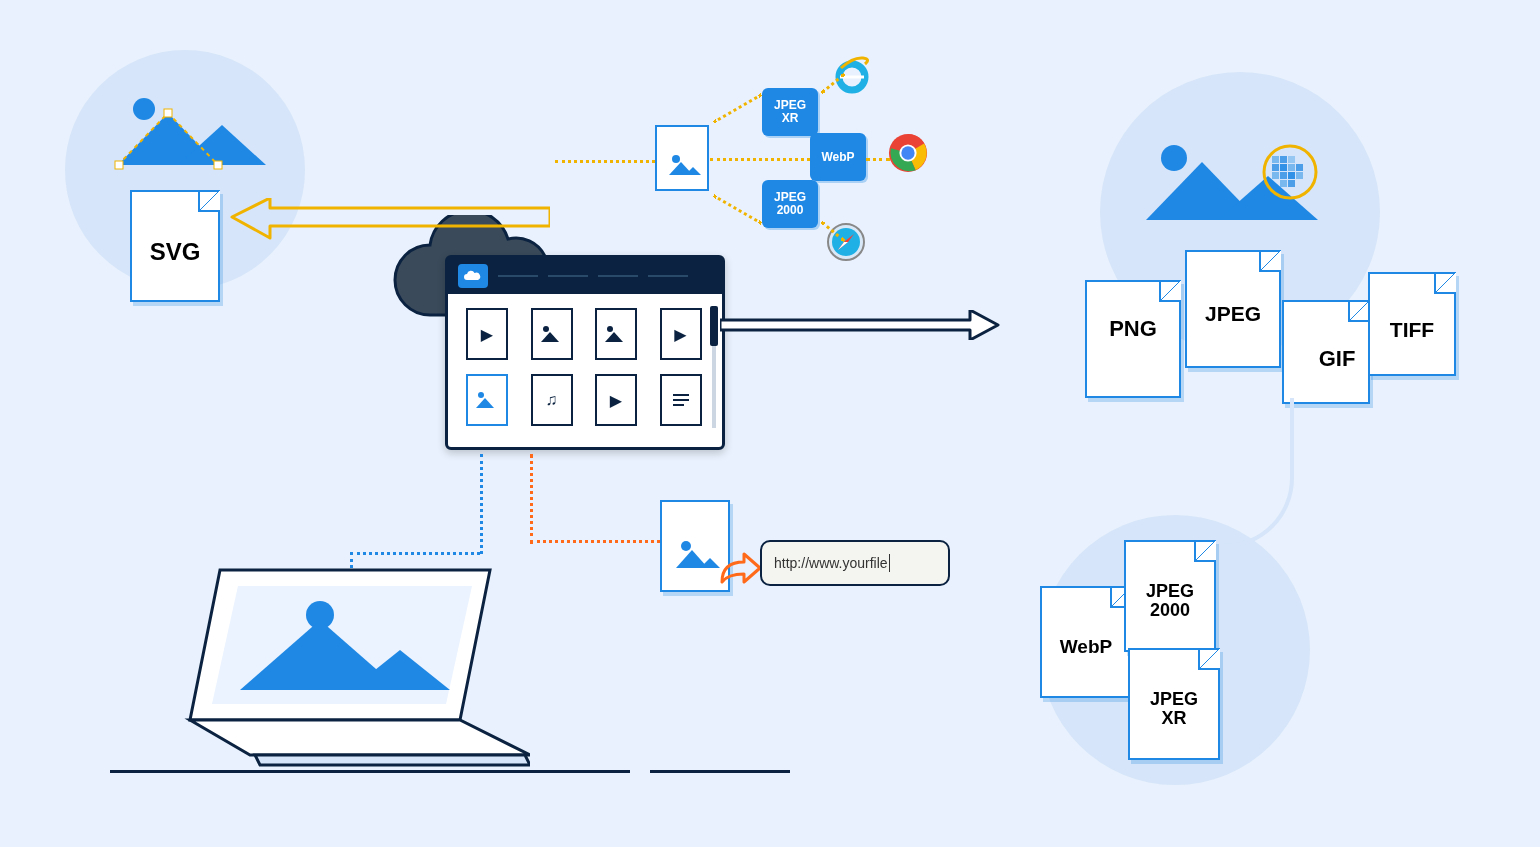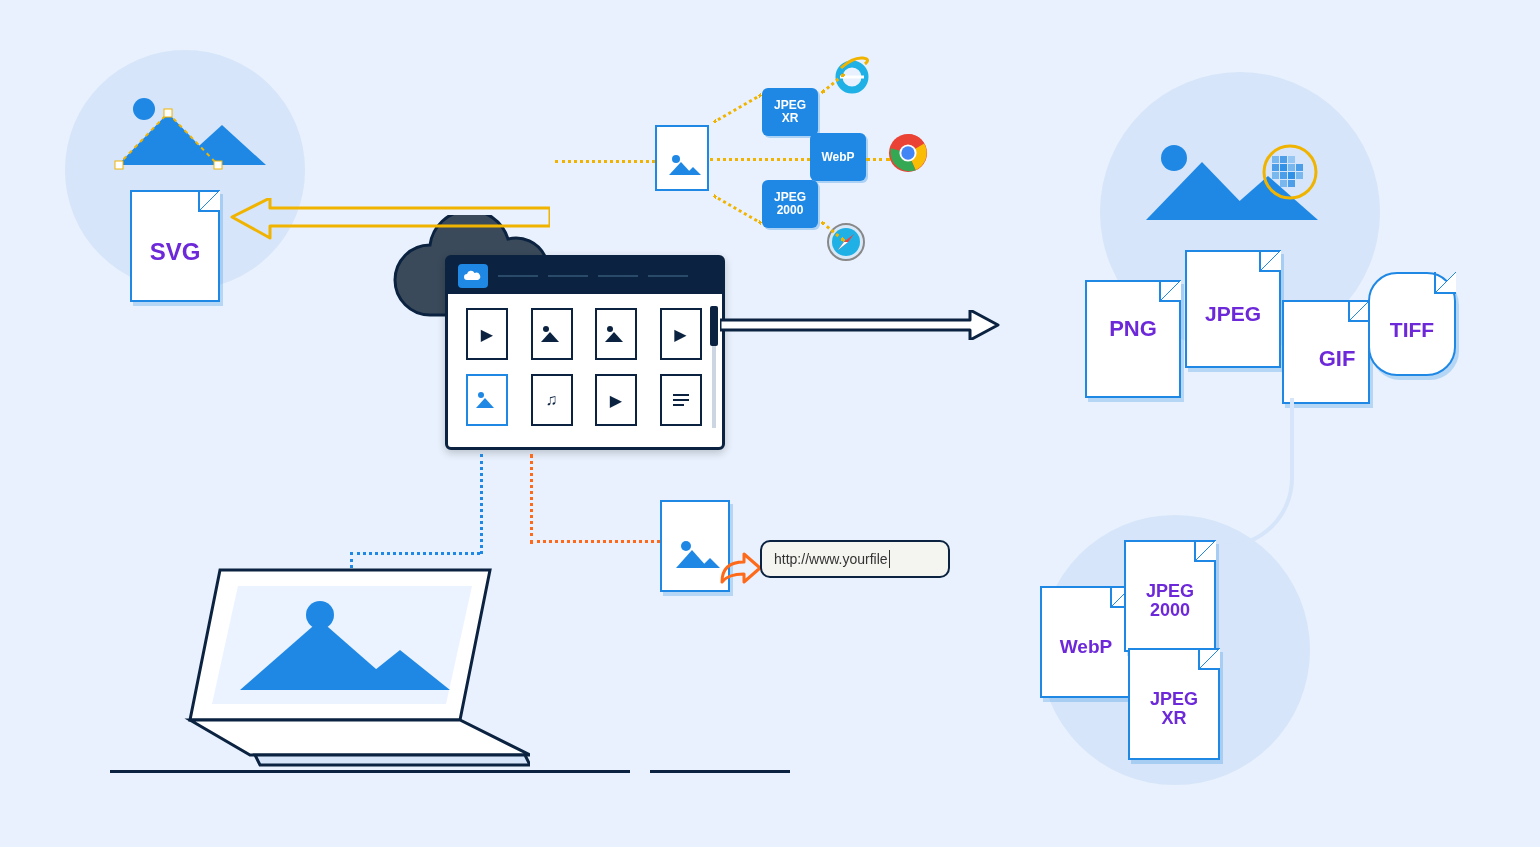--- a/index.html
+++ b/index.html
@@ -37,21 +37,21 @@
     width: 22px;
     height: 22px;
     background: linear-gradient(135deg, transparent 48%, #1f88e5 48%, #1f88e5 52%, #fff 52%);
     border-left: 2px solid #1f88e5;
     border-bottom: 2px solid #1f88e5;
   }
   .file-label {
     position: absolute;
     left: 0; right: 0;
     text-align: center;
-    color: #6d28d9;
+    color: #000000;
     font-weight: 700;
   }
 
   
   .svg-file { width: 90px; height: 112px; top: 190px; left: 130px; }
   .svg-file .file-label { top: 46px; font-size: 24px; }
 
   
   .vec-ill { position:absolute; top:95px; left:110px; width:160px; height:80px; }
 
@@ -160,21 +160,21 @@
     box-shadow: 3px 4px 0 rgba(31,136,229,0.25);
   }
   .url-img-file .fold{width:18px;height:18px;}
   .url-img-file svg{position:absolute;top:36px;left:12px;}
   .url-share {
     position:absolute; top:550px; left:718px;
     color:#ff6a1a;
   }
   .url-box {
     position:absolute; top:540px; left:760px;
-    width:190px; height:38px;
+    width:190px; height:46px;
     background:#f4f4f0;
     border:2px solid #0b2340;
     border-radius:10px;
     display:flex; align-items:center;
     padding:0 12px;
     font-size:14px;
     color:#333;
   }
   .url-box .cursor { display:inline-block; width:1px; height:18px; background:#333; margin-left:1px; }
 
@@ -185,21 +185,21 @@
     width:370px; height:215px;
   }
 
   
   .f-png { width:96px; height:118px; top:280px; left:1085px; }
   .f-png .file-label{top:34px;font-size:22px;}
   .f-jpeg { width:96px; height:118px; top:250px; left:1185px; }
   .f-jpeg .file-label{top:50px;font-size:21px;}
   .f-gif { width:88px; height:104px; top:300px; left:1282px; }
   .f-gif .file-label{top:44px;font-size:22px;margin-left:22px;}
-  .f-tiff { width:88px; height:104px; top:272px; left:1368px;border-radius:29px; }
+  .f-tiff { width:88px; height:104px; top:272px; left:1368px; }
   .f-tiff .file-label{top:44px;font-size:21px;}
 
   .f-webp { width:92px; height:112px; top:586px; left:1040px; }
   .f-webp .file-label{top:48px;font-size:19px;}
   .f-j2k  { width:92px; height:112px; top:540px; left:1124px; }
   .f-j2k .file-label{top:40px;font-size:18px; line-height:1.05;}
   .f-jxr  { width:92px; height:112px; top:648px; left:1128px; }
   .f-jxr .file-label{top:40px;font-size:18px; line-height:1.05;}
 
   

